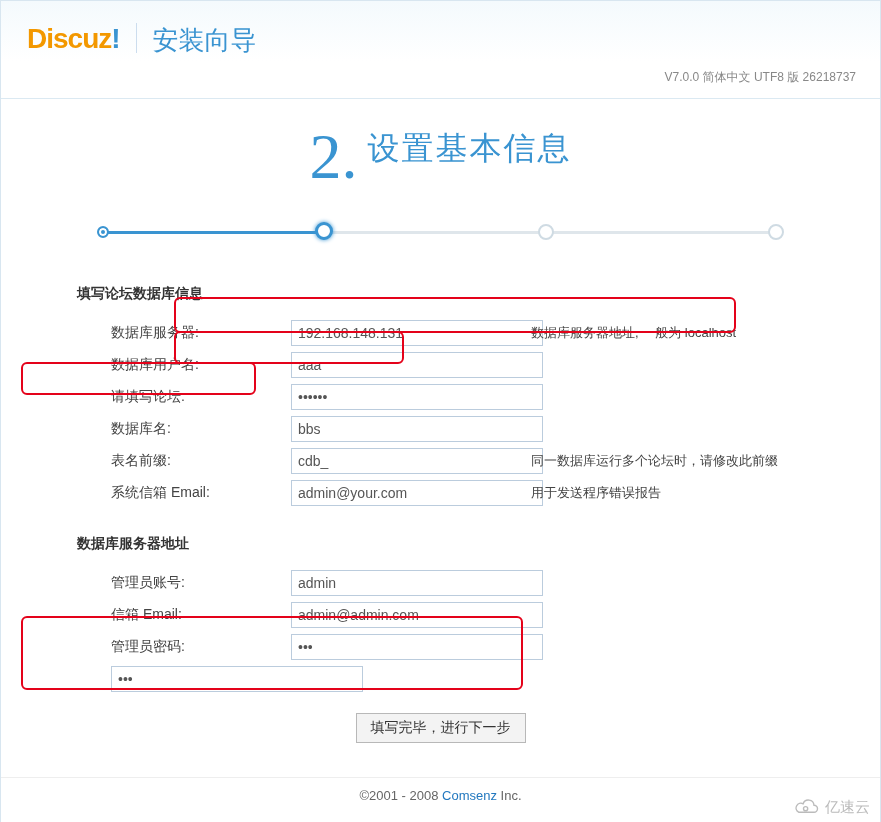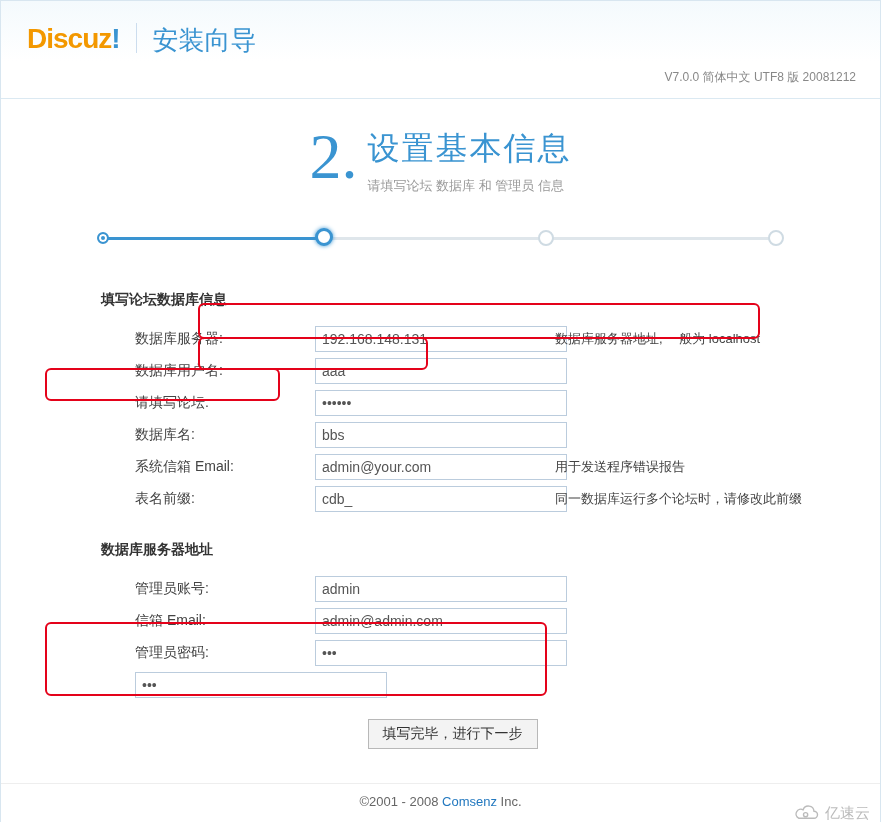--- a/index.html
+++ b/index.html
@@ -34,44 +34,43 @@
     .row-input { width: 260px; padding-left: 40px; }
     .row-input input { width: 252px; height: 26px; border: 1px solid #bcd; padding: 2px 6px; font-size: 14px; color: #555; background:#fff; }
     .row-hint { padding-left: 20px; font-size: 13px; color: #444; flex: 1; }
     .hl-red { position: absolute; border: 2px solid #e4021a; border-radius: 6px; pointer-events: none; }
     .submit-row { text-align: center; margin: 18px 0 18px 0; }
     .submit-btn { padding: 5px 14px; font-size: 14px; background: #f3f3f3; border: 1px solid #b8b8b8; color: #333; cursor: pointer; }
     .footer { text-align: center; font-size: 13px; color: #666; padding: 10px 0 20px 0; border-top: 1px solid #eee; margin-top: 6px; }
     .footer a { color: #2278bf; text-decoration: none; }
     .ysy-logo { position: absolute; right: 10px; bottom: 6px; display: flex; align-items: center; gap: 4px; color: #bbb; font-size: 15px; text-align: right; }
     .ysy-icon { width: 28px; height: 18px; }
-    .sections-wrap { position: relative; margin-left: 24px; }
+    .sections-wrap { position: relative; }
   </style>
 </head>
 <body>
 
 <div class="container">
   <div class="header">
     <div class="logo-row">
       <div class="logo">
         <span class="logo-d">Discuz</span><span class="logo-exc">!</span>
       </div>
       <div class="divider-v"></div>
       <div class="wizard-title">安装向导</div>
     </div>
-    <div class="version">V7.0.0 简体中文 UTF8 版 20081212</div>
+    <div class="version">V7.0.0 简体中文 UTF8 版 26218737</div>
   </div>
   <hr class="hr1">
 
   <div class="step-head">
     <div class="step-wrap">
       <div class="step-num">2.</div>
       <div class="step-text">
         <div class="step-title">设置基本信息</div>
-        <div class="step-sub">请填写论坛 数据库 和 管理员 信息</div>
       </div>
     </div>
   </div>
 
   <div class="progress">
     <div class="progress-line"></div>
     <div class="progress-line-active"></div>
     <div class="p-dot done d1"></div>
     <div class="p-dot active d2"></div>
     <div class="p-dot d3"></div>
@@ -95,28 +94,28 @@
       <div class="row-label">请填写论坛:</div>
       <div class="row-input"><input type="password" value="aaaaaa" style=""></div>
       <div class="row-hint"></div>
     </div>
     <div class="row">
       <div class="row-label">数据库名:</div>
       <div class="row-input"><input type="text" value="bbs" style=""></div>
       <div class="row-hint"></div>
     </div>
     <div class="row">
+      <div class="row-label">表名前缀:</div>
+      <div class="row-input"><input type="text" value="cdb_" style=""></div>
+      <div class="row-hint">同一数据库运行多个论坛时，请修改此前缀</div>
+    </div>
+    <div class="row">
       <div class="row-label">系统信箱 Email:</div>
       <div class="row-input"><input type="text" value="admin@your.com" style=""></div>
       <div class="row-hint">用于发送程序错误报告</div>
-    </div>
-    <div class="row">
-      <div class="row-label">表名前缀:</div>
-      <div class="row-input"><input type="text" value="cdb_" style=""></div>
-      <div class="row-hint">同一数据库运行多个论坛时，请修改此前缀</div>
     </div>
 
     <div class="section-title" style="margin-top:26px;">数据库服务器地址</div>
 
     <div class="row">
       <div class="row-label">管理员账号:</div>
       <div class="row-input"><input type="text" value="admin" style=""></div>
     </div>
     <div class="row">
       <div class="row-label">信箱 Email:</div>

